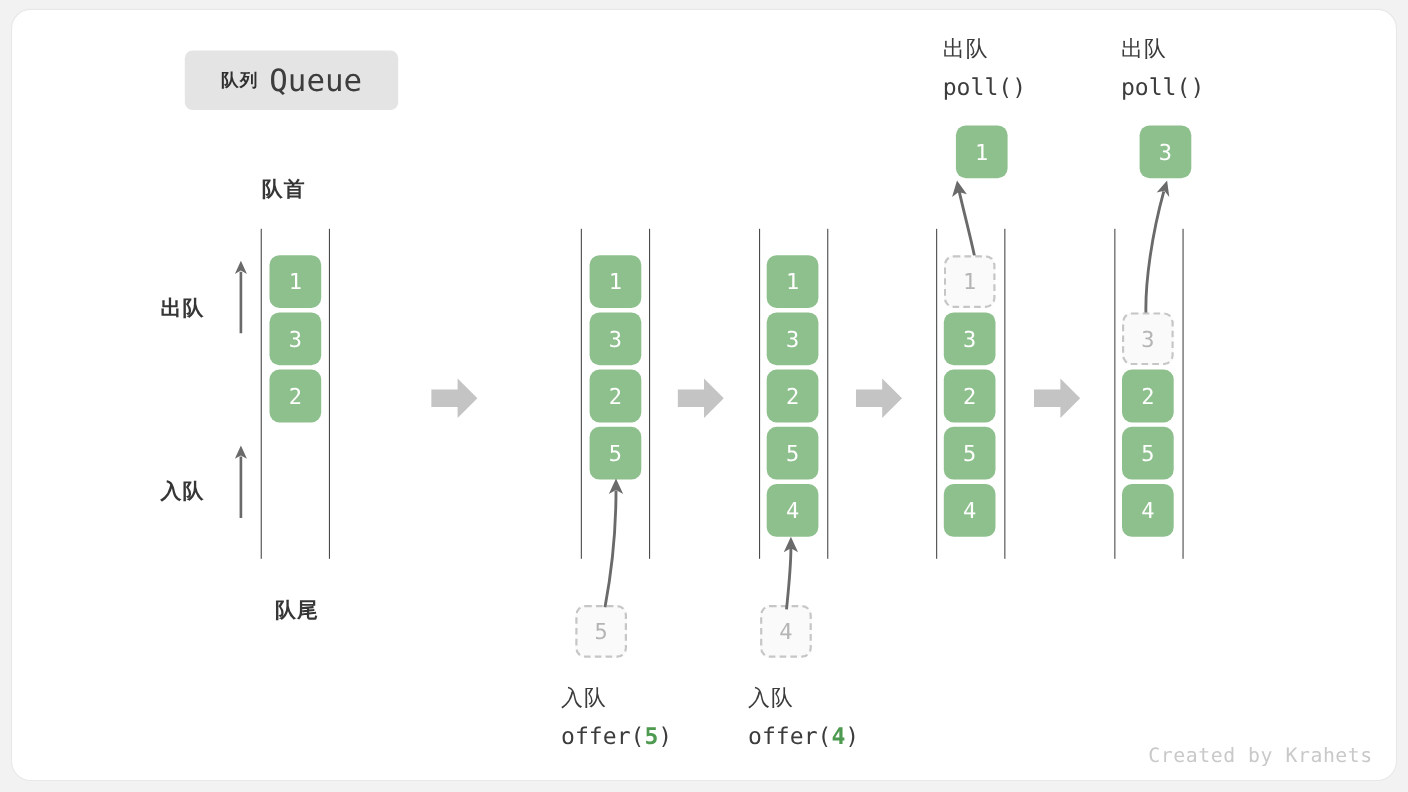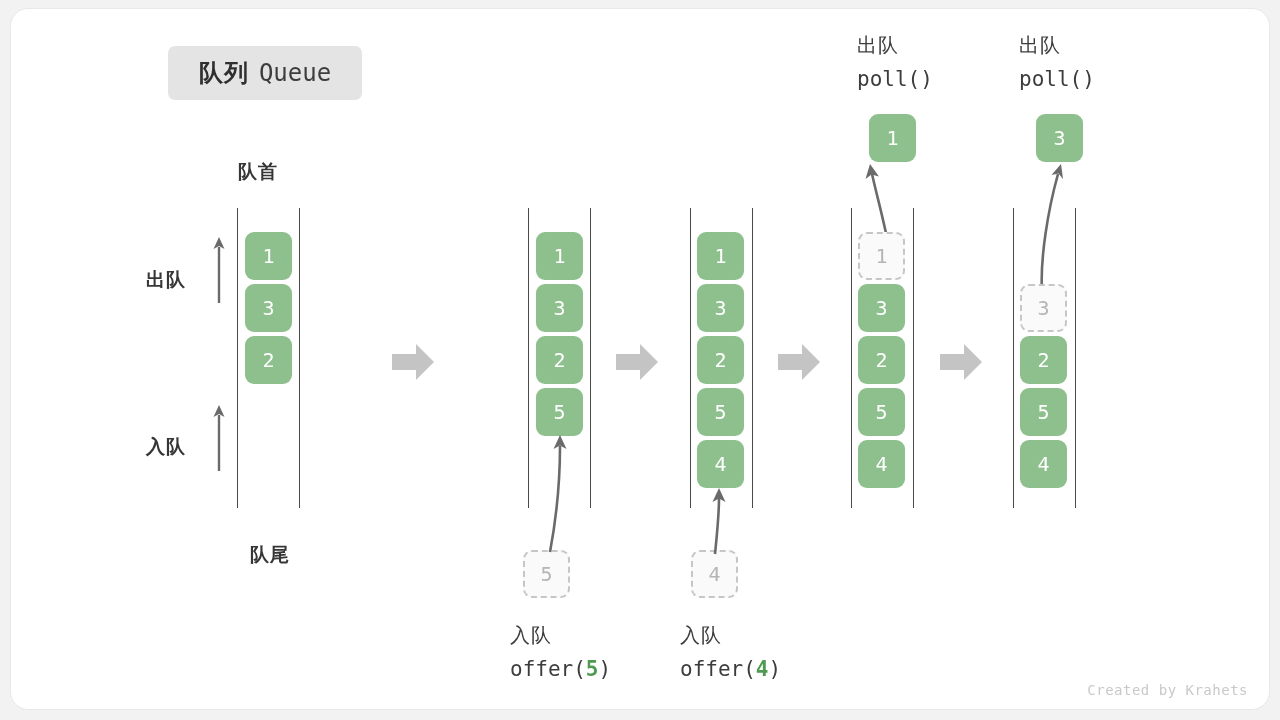--- a/index.html
+++ b/index.html
@@ -35,28 +35,28 @@
     width: 194px;
     height: 54px;
     background: #e4e4e4;
     border-radius: 7px;
     display: flex;
     align-items: center;
     justify-content: center;
     gap: 10px;
   }
   .title-cn {
-    font-size: 24px;
+    font-size: 16px;
     font-weight: bold;
     color: #2f2f2f;
     letter-spacing: 1px;
   }
   .title-en {
     font-family: "DejaVu Sans Mono", "Liberation Mono", monospace;
-    font-size: 24px;
+    font-size: 28px;
     color: #3d3d3d;
   }
 
   
   .lbl-bold {
     position: absolute;
     font-size: 19px;
     font-weight: bold;
     color: #363636;
     white-space: nowrap;
@@ -131,21 +131,21 @@
   .curve {
     position: absolute;
     pointer-events: none;
   }
 
   .watermark {
     position: absolute;
     right: 32px;
     bottom: 22px;
     font-family: "DejaVu Sans Mono", "Liberation Mono", monospace;
-    font-size: 14px;
+    font-size: 18px;
     color: #c9c9c9;
     letter-spacing: 0.5px;
   }
 </style>
 </head>
 <body>
 
 <div id="stage">
   <div id="card"></div>
 

